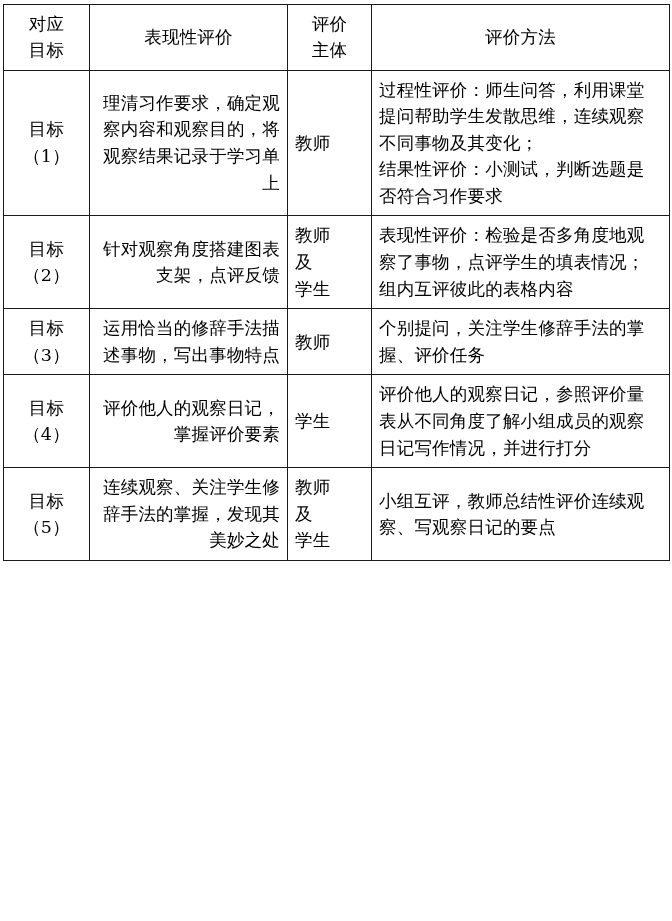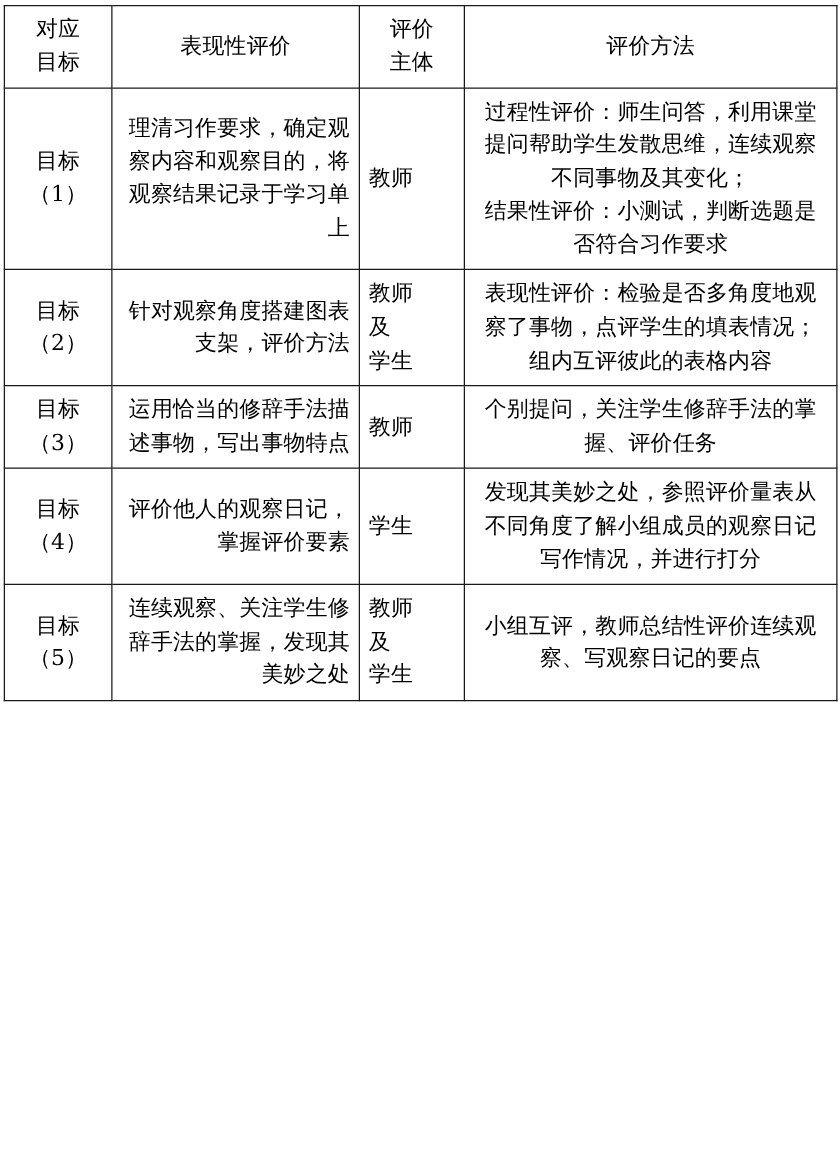--- a/index.html
+++ b/index.html
@@ -53,21 +53,21 @@
   }
   .subject-cell {
     text-align: left;
     line-height: 1.55;
   }
   .task-cell {
     text-align: right;
     line-height: 1.62;
   }
   .method-cell {
-    text-align: center;
+    text-align: left;
     line-height: 1.62;
   }
   .nowrapline { white-space: pre-line; }
 </style>
 </head>
 <body>
 
 <div class="sheet">
   <table class="eval-table">
     <colgroup>
@@ -91,41 +91,41 @@
 （1）</td>
         <td class="task-cell nowrapline">理清习作要求，确定观察内容和观察目的，将观察结果记录于学习单上</td>
         <td class="subject-cell nowrapline">教师</td>
         <td class="method-cell nowrapline">过程性评价：师生问答，利用课堂提问帮助学生发散思维，连续观察不同事物及其变化；
 结果性评价：小测试，判断选题是否符合习作要求</td>
       </tr>
 
       <tr>
         <td class="goal-cell nowrapline">目标
 （2）</td>
-        <td class="task-cell nowrapline">针对观察角度搭建图表支架，评价方法</td>
+        <td class="task-cell nowrapline">针对观察角度搭建图表支架，点评反馈</td>
         <td class="subject-cell nowrapline">教师
 及
 学生</td>
         <td class="method-cell nowrapline">表现性评价：检验是否多角度地观察了事物，点评学生的填表情况；组内互评彼此的表格内容</td>
       </tr>
 
       <tr>
         <td class="goal-cell nowrapline">目标
 （3）</td>
         <td class="task-cell nowrapline">运用恰当的修辞手法描述事物，写出事物特点</td>
         <td class="subject-cell nowrapline">教师</td>
         <td class="method-cell nowrapline">个别提问，关注学生修辞手法的掌握、评价任务</td>
       </tr>
 
       <tr>
         <td class="goal-cell nowrapline">目标
 （4）</td>
         <td class="task-cell nowrapline">评价他人的观察日记，掌握评价要素</td>
         <td class="subject-cell nowrapline">学生</td>
-        <td class="method-cell nowrapline">发现其美妙之处，参照评价量表从不同角度了解小组成员的观察日记写作情况，并进行打分</td>
+        <td class="method-cell nowrapline">评价他人的观察日记，参照评价量表从不同角度了解小组成员的观察日记写作情况，并进行打分</td>
       </tr>
 
       <tr>
         <td class="goal-cell nowrapline">目标
 （5）</td>
         <td class="task-cell nowrapline">连续观察、关注学生修辞手法的掌握，发现其美妙之处</td>
         <td class="subject-cell nowrapline">教师
 及
 学生</td>
         <td class="method-cell nowrapline">小组互评，教师总结性评价连续观察、写观察日记的要点</td>

